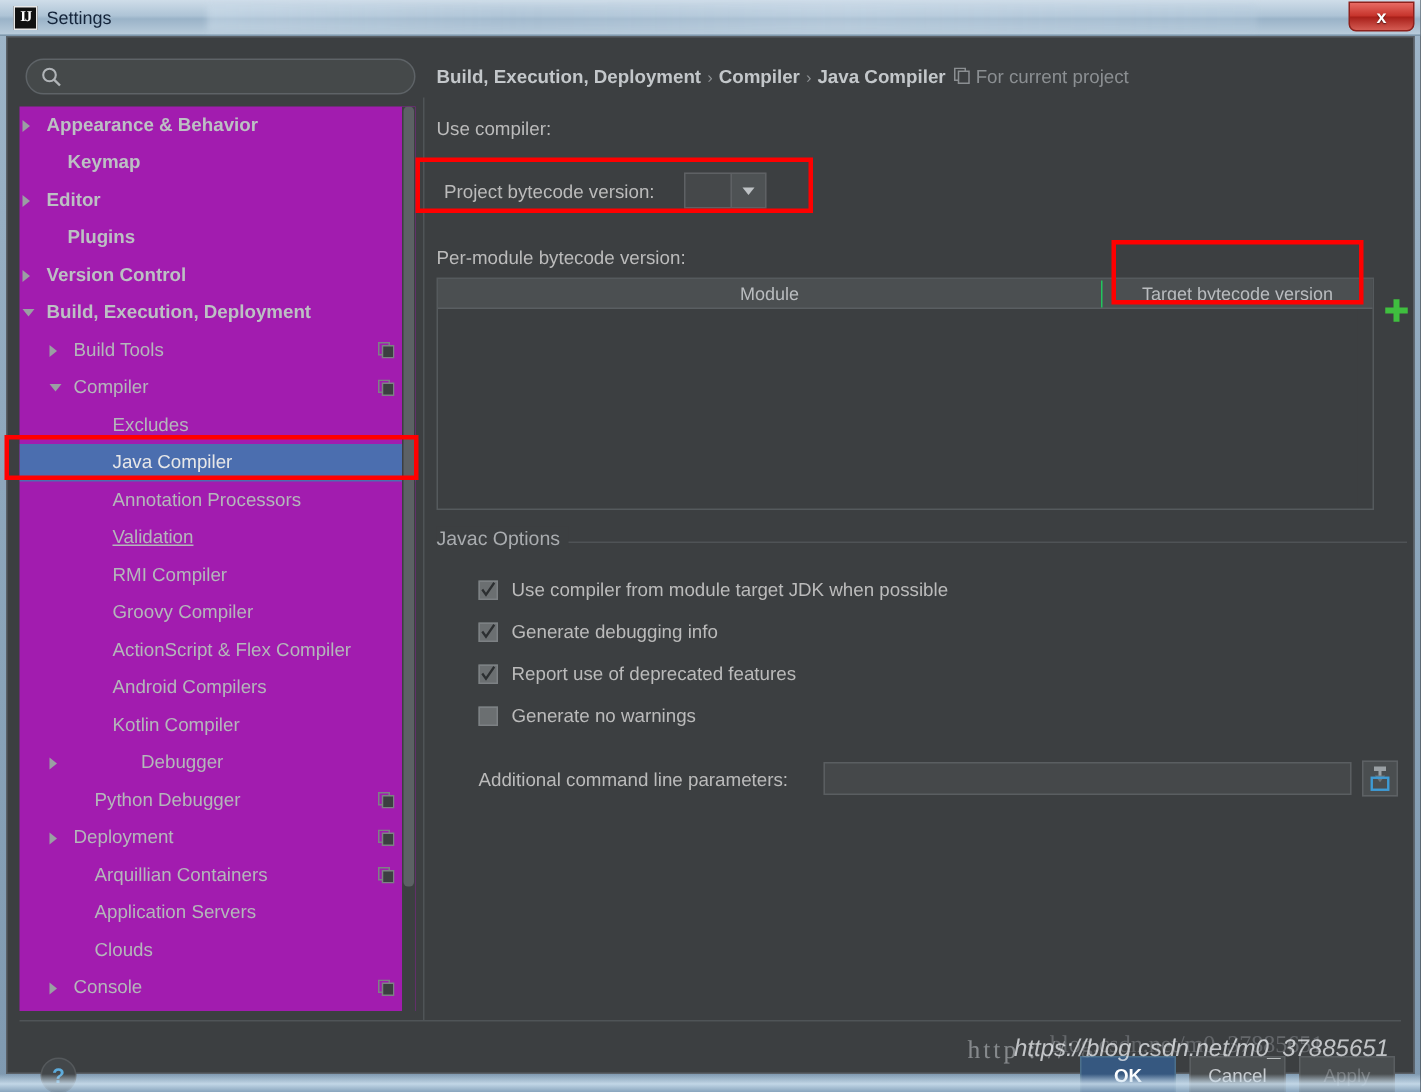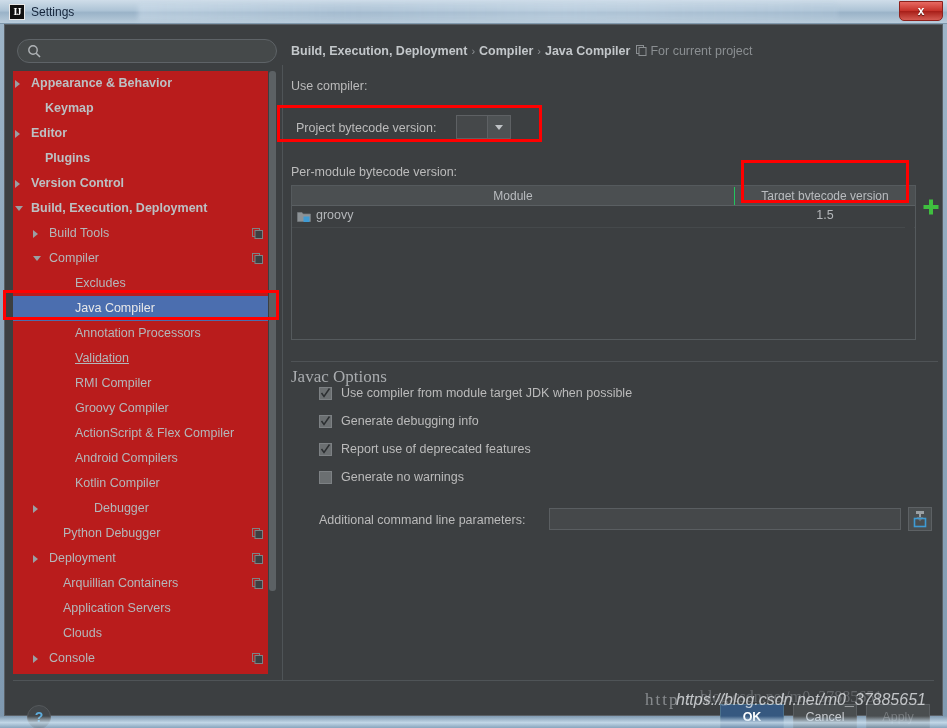--- a/index.html
+++ b/index.html
@@ -111,21 +111,21 @@
     color: #bbbbbb;
     font-family: "Liberation Sans", sans-serif;
     font-size: 12px;
   }
 
   
   .sidebar {
     position: absolute;
     left: 8px; top: 46px;
     width: 264px; height: 603px;
-    background: #b91c1c;
+    background: #a21caf;
     overflow: hidden;
   }
   .tree-item {
     position: relative;
     height: 25px;
     line-height: 25px;
     font-size: 12.5px;
     color: #b4b7ba;
     white-space: nowrap;
     cursor: default;
@@ -312,27 +312,26 @@
   }
   .add-btn {
     position: absolute;
     left: 636px; top: 163px;
     width: 18px; height: 18px;
   }
 
   
   .group-title {
     position: absolute;
-    left: 5px; top: 332px;
-    font-size: 17px;
+    left: 5px; top: 316px;
+    font-size: 13px;
     color: #a9acaf;
     background: #3c3f41;
     padding-right: 6px;
     z-index: 2;
-    font-family: Liberation Serif, serif;
   }
   .group-line {
     position: absolute;
     left: 5px; top: 326px;
     width: 647px; height: 1px;
     background: #4f5356;
   }
   .chk-row {
     position: absolute;
     left: 33px;
@@ -615,28 +614,20 @@
         <span class="val"></span>
         <span class="arrowbtn"></span>
       </div>
 
       <div class="lbl" style="left:5px; top:130px;">Per-module bytecode version:</div>
 
       <div class="table">
         <div class="thead">
           <div class="th module">Module</div>
           <div class="th target">Target bytecode version</div>
-        </div>
-        <div class="trow">
-          <svg class="module-icon" viewBox="0 0 14 13">
-            <path d="M0.5 2.5 L5 2.5 L6.2 4 L13.5 4 L13.5 11.5 L0.5 11.5 Z" fill="#8c9296" stroke="#777d80" stroke-width=".7"></path>
-            <rect x="6.5" y="6.5" width="6" height="5.5" fill="#3e9bd4"></rect>
-          </svg>
-          <span class="cell-module" style="left:24px;">groovy</span>
-          <span class="cell-target">1.5</span>
         </div>
         <div class="table-sb"></div>
       </div>
 
       <svg class="add-btn" viewBox="0 0 18 18">
         <rect x="7" y="1.5" width="4" height="15" fill="#3fbf3f"></rect>
         <rect x="1.5" y="7" width="15" height="4" fill="#3fbf3f"></rect>
       </svg>
 
       <div class="group-title">Javac Options</div>

